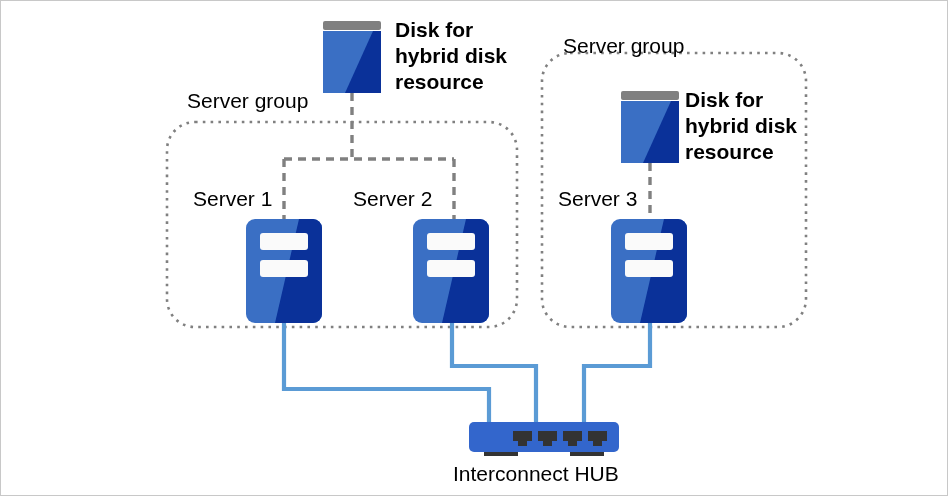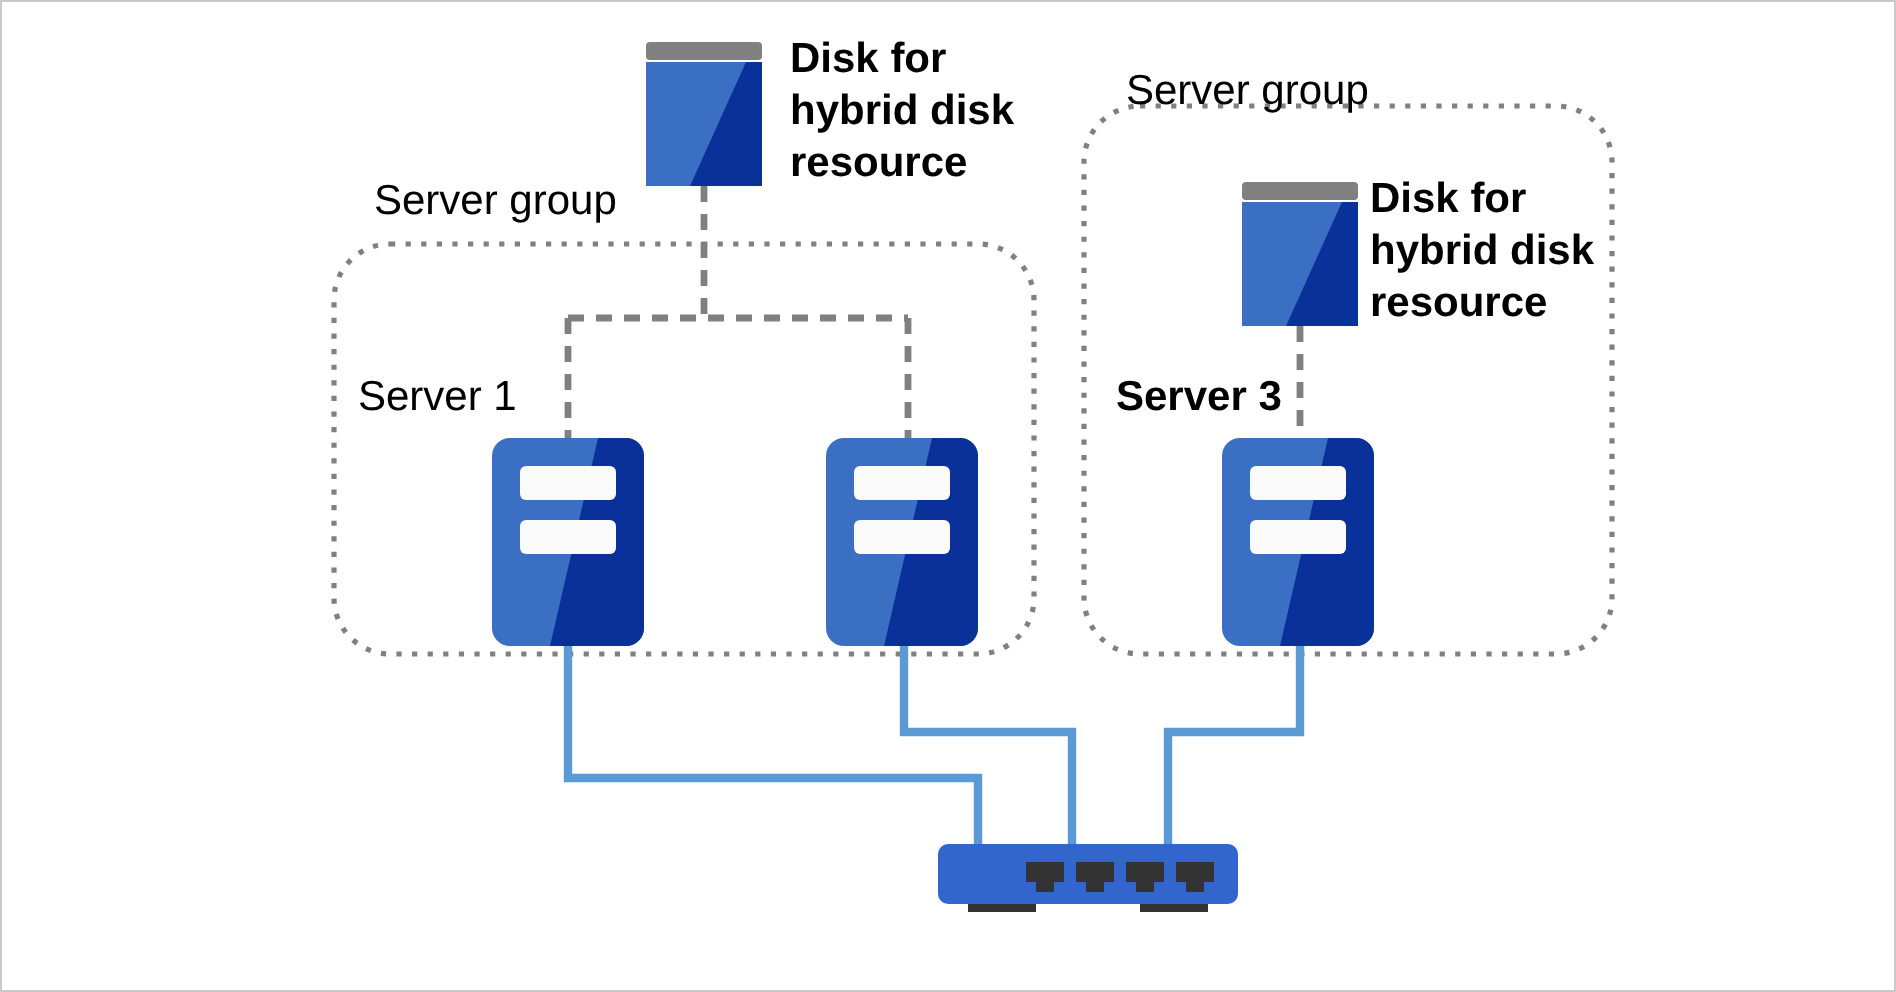--- a/index.html
+++ b/index.html
@@ -160,19 +160,21 @@
   <div class="lbl" style="left:562px; top:32px;">Server group</div>
 
   <div class="lbl lbl-multi" style="left:394px; top:16px;">Disk for
 hybrid disk
 resource</div>
 
   <div class="lbl lbl-multi" style="left:684px; top:86px;">Disk for
 hybrid disk
 resource</div>
 
-  <div class="lbl" style="left:178px; top:185px;">Server 1</div>
+  <div class="lbl" style="left:192px; top:185px;">Server 1</div>
 
+  <div class="lbl" style="left:352px; top:185px;">Server 2</div>
 
-  <div class="lbl" style="left:557px; top:185px;font-weight:bold;">Server 3</div>
+  <div class="lbl" style="left:557px; top:185px;">Server 3</div>
 
+  <div class="lbl" style="left:452px; top:460px;">Interconnect HUB</div>
 
 </div>
 
 </body></html>

